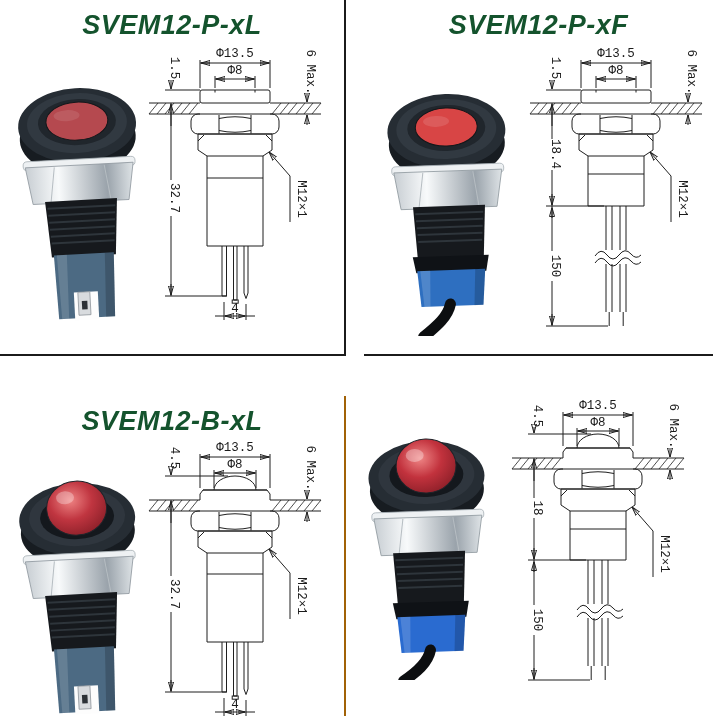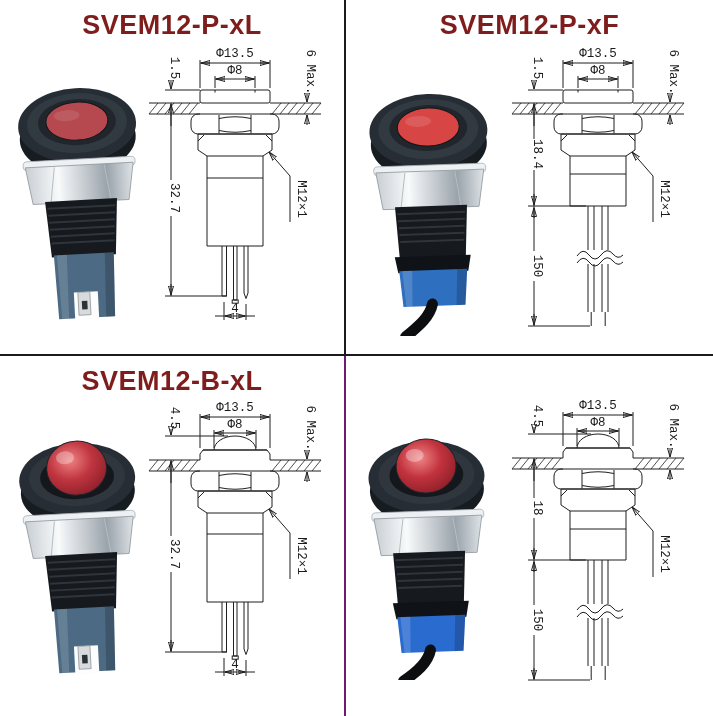--- a/index.html
+++ b/index.html
@@ -3,25 +3,25 @@
 <meta charset="utf-8">
 <style>
   html,body{margin:0;padding:0;background:#ffffff;}
   .sheet{
     position:relative;width:713px;height:716px;background:#ffffff;
     display:grid;grid-template-columns:346px 367px;grid-template-rows:356px 360px;
     font-family:"Liberation Sans",sans-serif;box-sizing:border-box;overflow:hidden;
   }
   .quad{position:relative;box-sizing:border-box;}
   .q-tl{border-right:2px solid #1b1b1b;border-bottom:2px solid #1b1b1b;}
-  .q-tr{border-bottom:2px solid #1b1b1b;}
-  .q-bl{border-right:2px solid #701a75;}
+  .q-tr{border-bottom:2px solid #1b1b1b;margin-left:18px;}
+  .q-bl{border-right:2px solid #a16207;margin-top:40px;}
   .title{
     position:absolute;top:10px;left:0;right:0;text-align:center;
-    font-weight:bold;font-size:27px;letter-spacing:.5px;color:#7f1d1d;
+    font-weight:bold;font-size:27px;letter-spacing:.5px;color:#14532d;font-style:italic;
   }
   .photo{position:absolute;}
   .drawing{position:absolute;}
   .drawing line,.drawing path,.drawing rect,.drawing polygon{stroke:#1f1f1f;stroke-width:1;fill:none;}
   .drawing .hatch line{stroke-width:.8;}
   .drawing text{
     font-family:"Liberation Mono","DejaVu Sans Mono",monospace;
     font-size:12.5px;fill:#1b1b1b;stroke:none;
   }
 </style>

